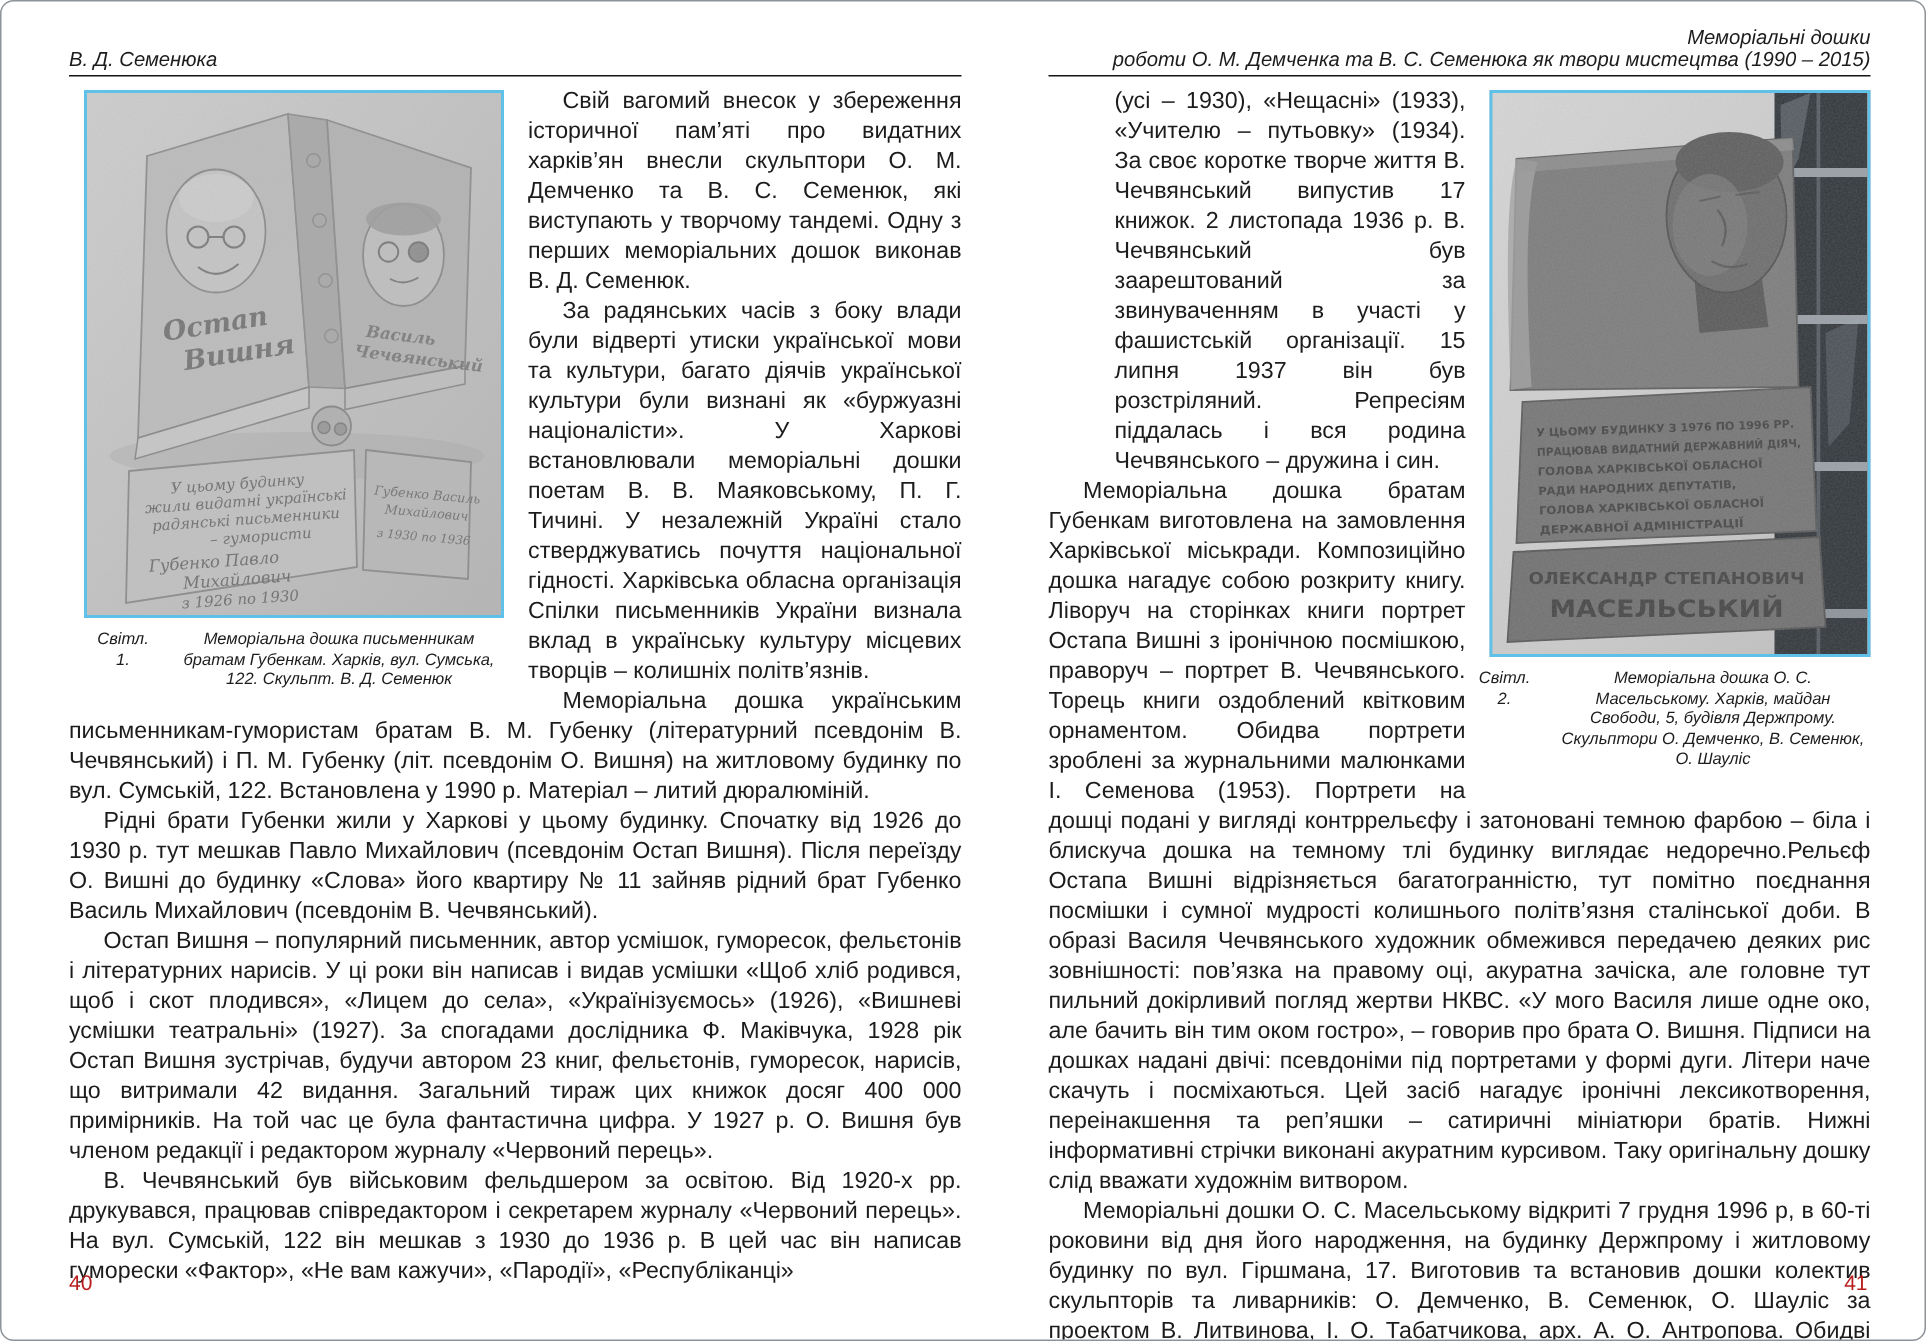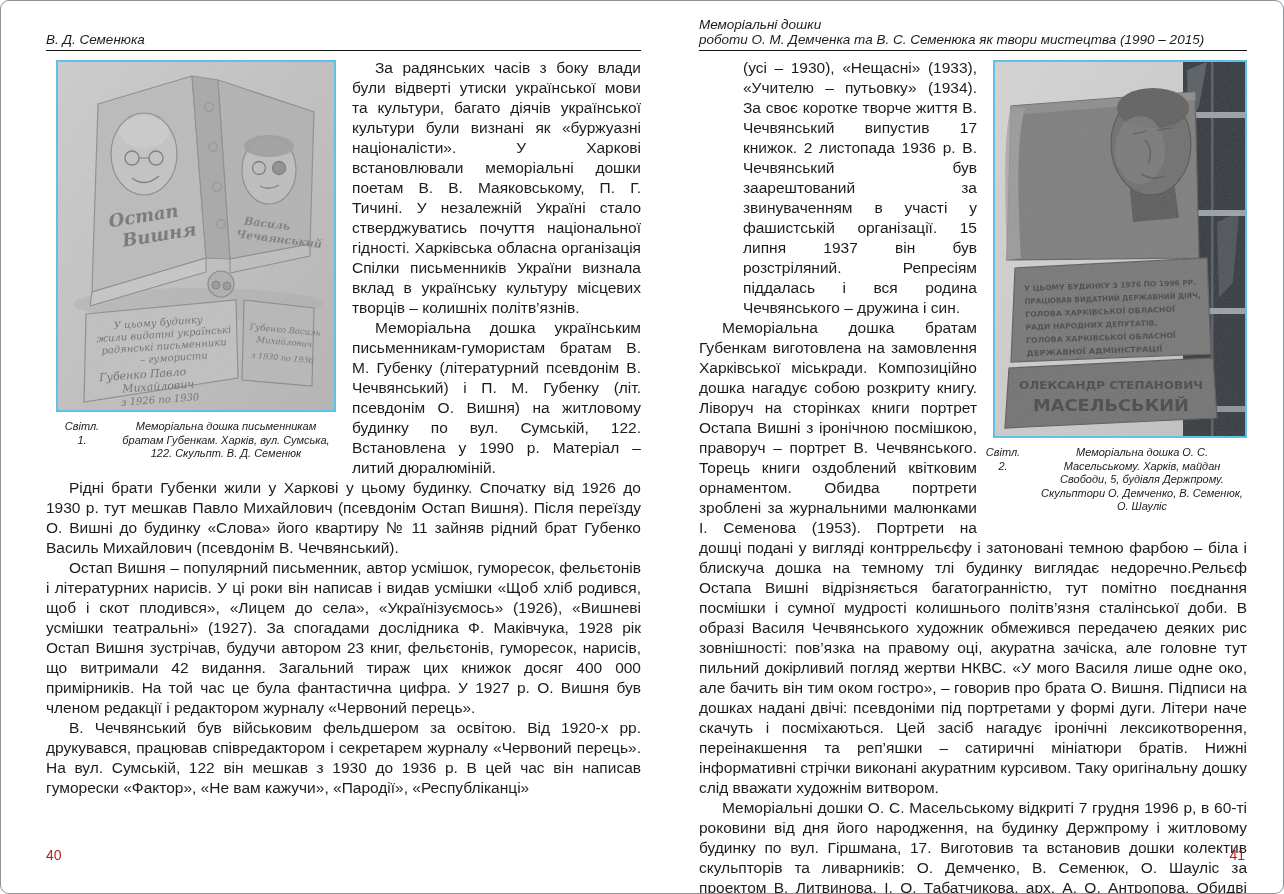--- a/index.html
+++ b/index.html
@@ -11,21 +11,21 @@
   .page { position:absolute; top:18px; }
   .page-left  { left:45px;  width:595px; }
   .page-right { left:698px; width:548px; }
 
   .running-head {
     height:28px; display:flex; flex-direction:column; justify-content:flex-end;
     font-style:italic; font-size:13.5px; line-height:14.5px;
     border-bottom:1.4px solid #151515; padding-bottom:3px;
   }
   .rh-left  { text-align:left; }
-  .rh-right { text-align:left; }
+  .rh-right { text-align:right; }
 
   .page-body { margin-top:7px; font-size:15.5px; line-height:20px; text-align:justify; }
   .page-body p { margin:0; text-indent:23px; }
   .page-body p.cont { text-indent:0;margin-left:44px; }
 
   .fig { margin:0; }
   .fig-left  { float:left;  width:300px; margin:2px 6px 10px 0; }
   .fig-right { float:right; width:254px; margin:2px 0 10px 16px; }
 
   .photo { border:2px solid #5fc0e8; line-height:0; background:#c9c9c9; }
@@ -136,20 +136,21 @@
 
             <rect width="276" height="348" filter="url(#grainA)" opacity="0.5"></rect>
           </svg>
         </div>
         <figcaption class="caption">
           <span class="cap-label">Світл. 1.</span>
           <span class="cap-text">Меморіальна дошка письменникам братам Губенкам. Харків, вул. Сумська, 122. Скульпт. В. Д. Семенюк</span>
         </figcaption>
       </figure>
 
+      <p class="para">Свій вагомий внесок у збереження історичної пам’яті про видатних харків’ян внесли скульптори О. М. Демченко та В. С. Семенюк, які виступають у творчому тандемі. Одну з перших меморіальних дошок виконав В. Д. Семенюк.</p>
       <p class="para">За радянських часів з боку влади були відверті утиски української мови та культури, багато діячів української культури були визнані як «буржуазні націоналісти». У Харкові встановлювали меморіальні дошки поетам В. В. Маяковському, П. Г. Тичині. У незалежній Україні стало стверджуватись почуття національної гідності. Харківська обласна організація Спілки письменників України визнала вклад в українську культуру місцевих творців – колишніх політв’язнів.</p>
       <p class="para">Меморіальна дошка українським письменникам-гумористам братам В. М. Губенку (літературний псевдонім В. Чечвянський) і П. М. Губенку (літ. псевдонім О. Вишня) на житловому будинку по вул. Сумській, 122. Встановлена у 1990 р. Матеріал – литий дюралюміній.</p>
       <p class="para">Рідні брати Губенки жили у Харкові у цьому будинку. Спочатку від 1926 до 1930 р. тут мешкав Павло Михайлович (псевдонім Остап Вишня). Після переїзду О. Вишні до будинку «Слова» його квартиру № 11 зайняв рідний брат Губенко Василь Михайлович (псевдонім В. Чечвянський).</p>
       <p class="para">Остап Вишня – популярний письменник, автор усмішок, гуморесок, фельєтонів і літературних нарисів. У ці роки він написав і видав усмішки «Щоб хліб родився, щоб і скот плодився», «Лицем до села», «Українізуємось» (1926), «Вишневі усмішки театральні» (1927). За спогадами дослідника Ф. Маківчука, 1928 рік Остап Вишня зустрічав, будучи автором 23 книг, фельєтонів, гуморесок, нарисів, що витримали 42 видання. Загальний тираж цих книжок досяг 400 000 примірників. На той час це була фантастична цифра. У 1927 р. О. Вишня був членом редакції і редактором журналу «Червоний перець».</p>
       <p class="para">В. Чечвянський був військовим фельдшером за освітою. Від 1920-х рр. друкувався, працював співредактором і секретарем журналу «Червоний перець». На вул. Сумській, 122 він мешкав з 1930 до 1936 р. В цей час він написав гуморески «Фактор», «Не вам кажучи», «Пародії», «Республіканці»</p>
     </div>
   </section>
 
   <section class="page page-right">
     <header class="running-head rh-right">

